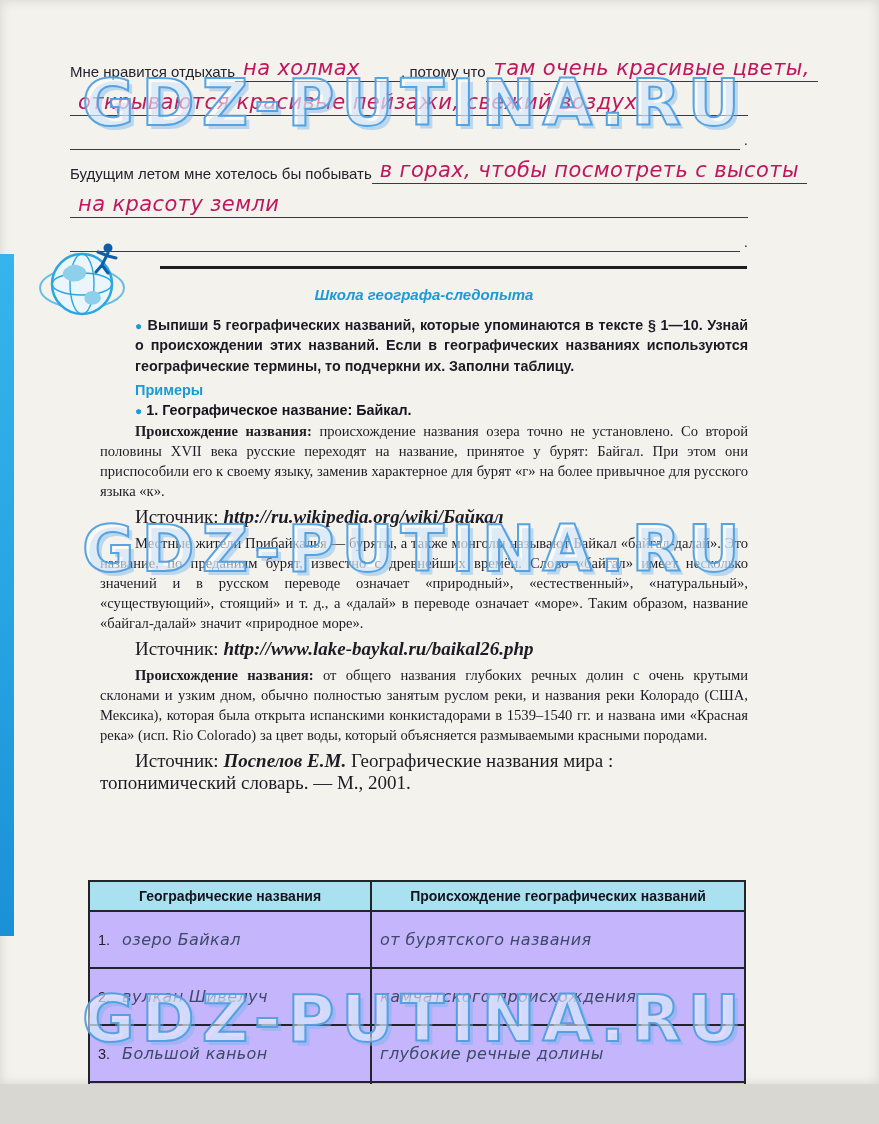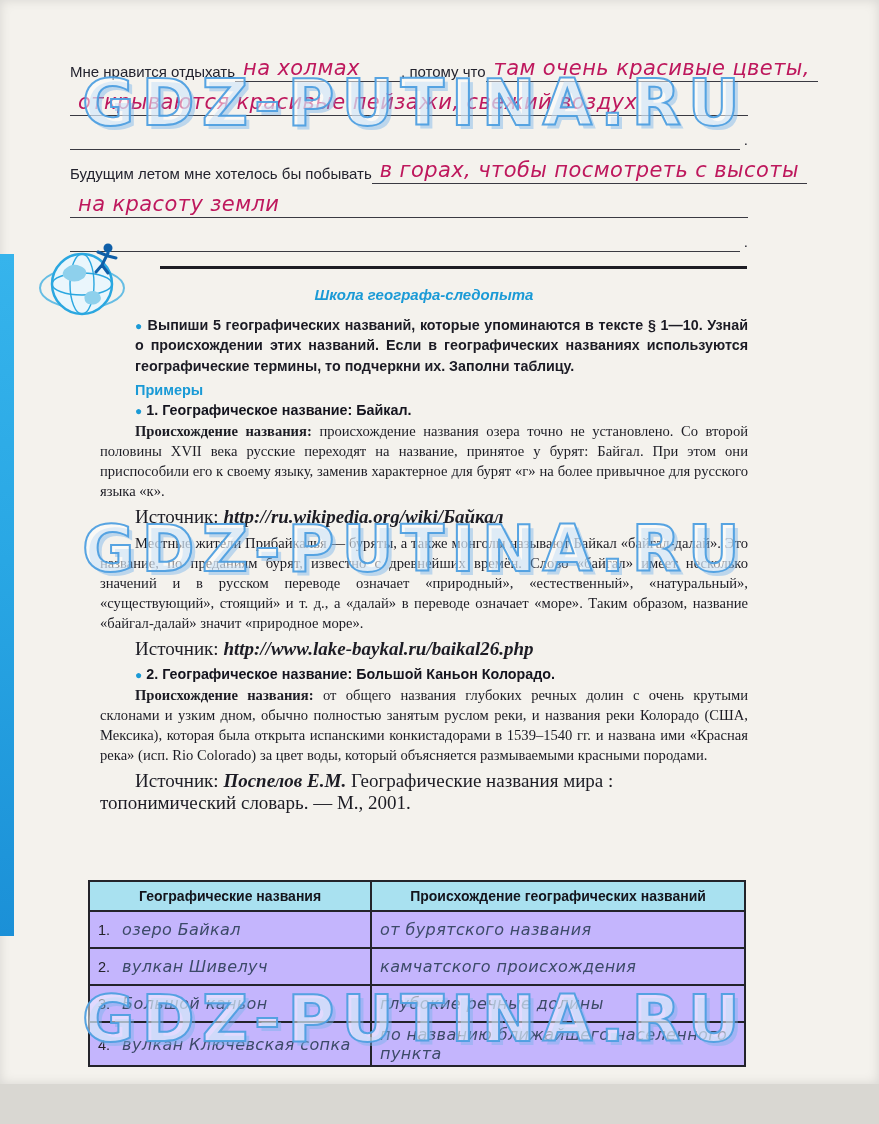--- a/index.html
+++ b/index.html
@@ -38,21 +38,21 @@
   .body-p{font-size:14.6px;line-height:1.37;text-align:justify;margin:0 0 4px;text-indent:35px;}
   .lead{font-weight:bold;}
   .src{font-size:19px;margin:0 0 6px;text-indent:35px;}
   .url{font-style:italic;font-weight:bold;}
   .author{font-weight:bold;}
 
   
   .geo-table{position:absolute;left:88px;top:880px;width:658px;border-collapse:collapse;z-index:2;background:#c4b5fd;}
   .geo-table th{background:#a9e1f0;border:2px solid #23232a;font-family:"Liberation Sans",sans-serif;
                 font-weight:bold;font-size:14px;color:#14141c;padding:6px 4px;}
-  .geo-table td{border:2px solid #23232a;height:31px;padding:2px 8px;vertical-align:middle;}
+  .geo-table td{border:2px solid #23232a;height:31px;padding:12px 8px;vertical-align:middle;}
   .geo-table td:first-child{width:43%;}
   .row-num{font-family:"Liberation Sans",sans-serif;font-size:14.5px;color:#23232a;margin-right:12px;}
   .tbl-hand{font-size:16px;color:#3c4a68;}
 
   
   .footer{position:absolute;top:1088px;right:88px;display:flex;align-items:center;gap:8px;z-index:2;}
   .page-num{font-family:"Liberation Sans",sans-serif;font-weight:bold;font-size:12px;
             background:#ffffff;padding:4px 8px;color:#1c1c24;}
   .footer-mark{width:46px;height:26px;background:linear-gradient(90deg,#57bdec 0 50%,#1266b5 50% 100%);}
 
@@ -121,21 +121,20 @@
     <p class="ex-head"><span class="bullet">●</span> <span>1. Географическое название: Байкал.</span></p>
 
     <p class="body-p"><span class="lead">Происхождение названия:</span> <span>происхождение названия озера точно не установлено. Со второй половины XVII века русские переходят на название, принятое у бурят: Байгал. При этом они приспособили его к своему языку, заменив характерное для бурят «г» на более привычное для русского языка «к».</span></p>
 
     <p class="src"><span>Источник:</span> <span class="url">http://ru.wikipedia.org/wiki/Байкал</span></p>
 
     <p class="body-p">Местные жители Прибайкалья — буряты, а также монголы называют Байкал «байгал-далай». Это название, по преданиям бурят, известно с древнейших времён. Слово «байгал» имеет несколько значений и в русском переводе означает «природный», «естественный», «натуральный», «существующий», стоящий» и т. д., а «далай» в переводе означает «море». Таким образом, название «байгал-далай» значит «природное море».</p>
 
     <p class="src"><span>Источник:</span> <span class="url">http://www.lake-baykal.ru/baikal26.php</span></p>
 
-    <p class="ex-head"><span class="bullet">●</span> <span>2. Географическое название: Большой Каньон Колорадо.</span></p>
 
     <p class="body-p"><span class="lead">Происхождение названия:</span> <span>от общего названия глубоких речных долин с очень крутыми склонами и узким дном, обычно полностью занятым руслом реки, и названия реки Колорадо (США, Мексика), которая была открыта испанскими конкистадорами в 1539–1540 гг. и названа ими «Красная река» (исп. Rio Colorado) за цвет воды, который объясняется размываемыми красными породами.</span></p>
 
     <p class="src"><span>Источник:</span> <span class="url author">Поспелов Е.М.</span> <span>Географические названия мира : топонимический словарь. — М., 2001.</span></p>
   </div>
 
   <table class="geo-table">
     <thead>
       <tr>
         <th>Географические названия</th>

